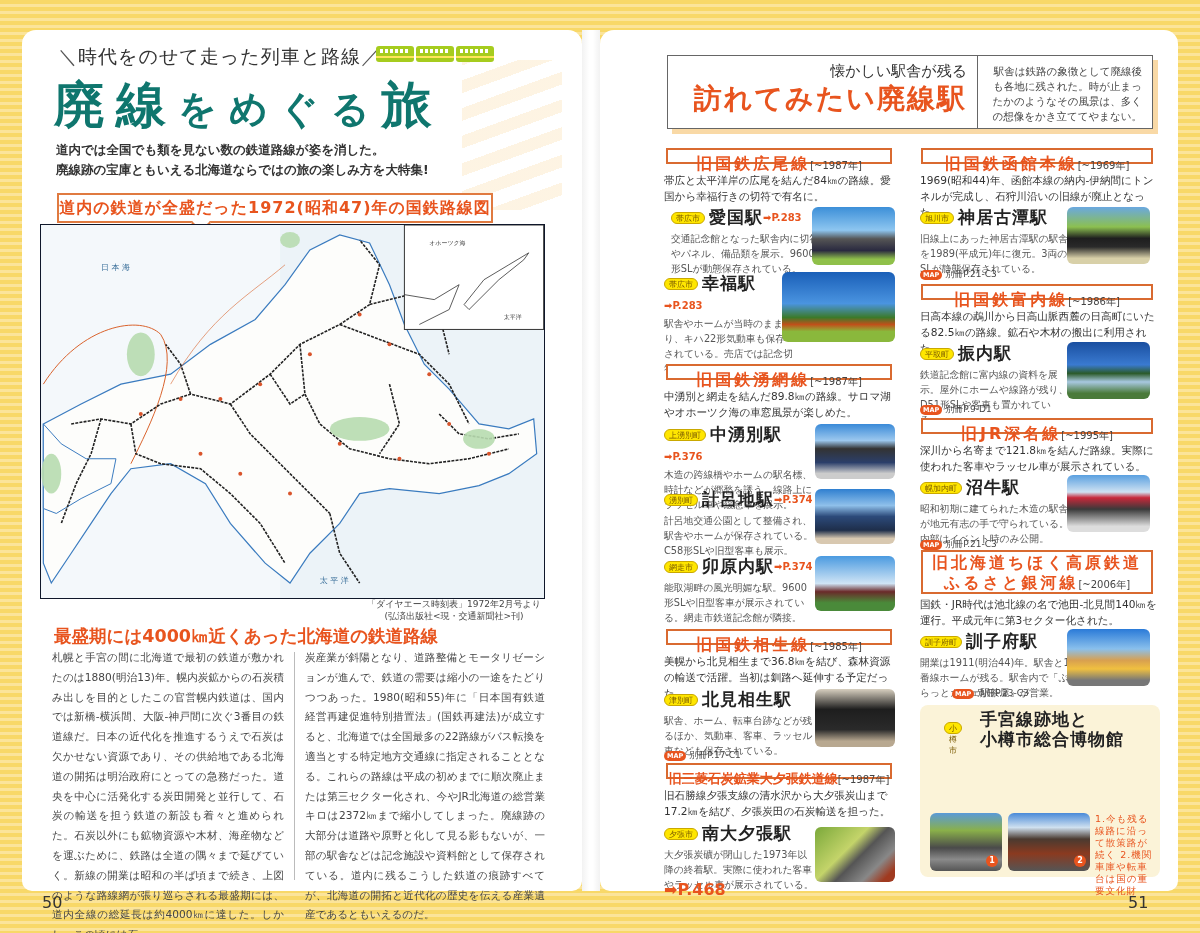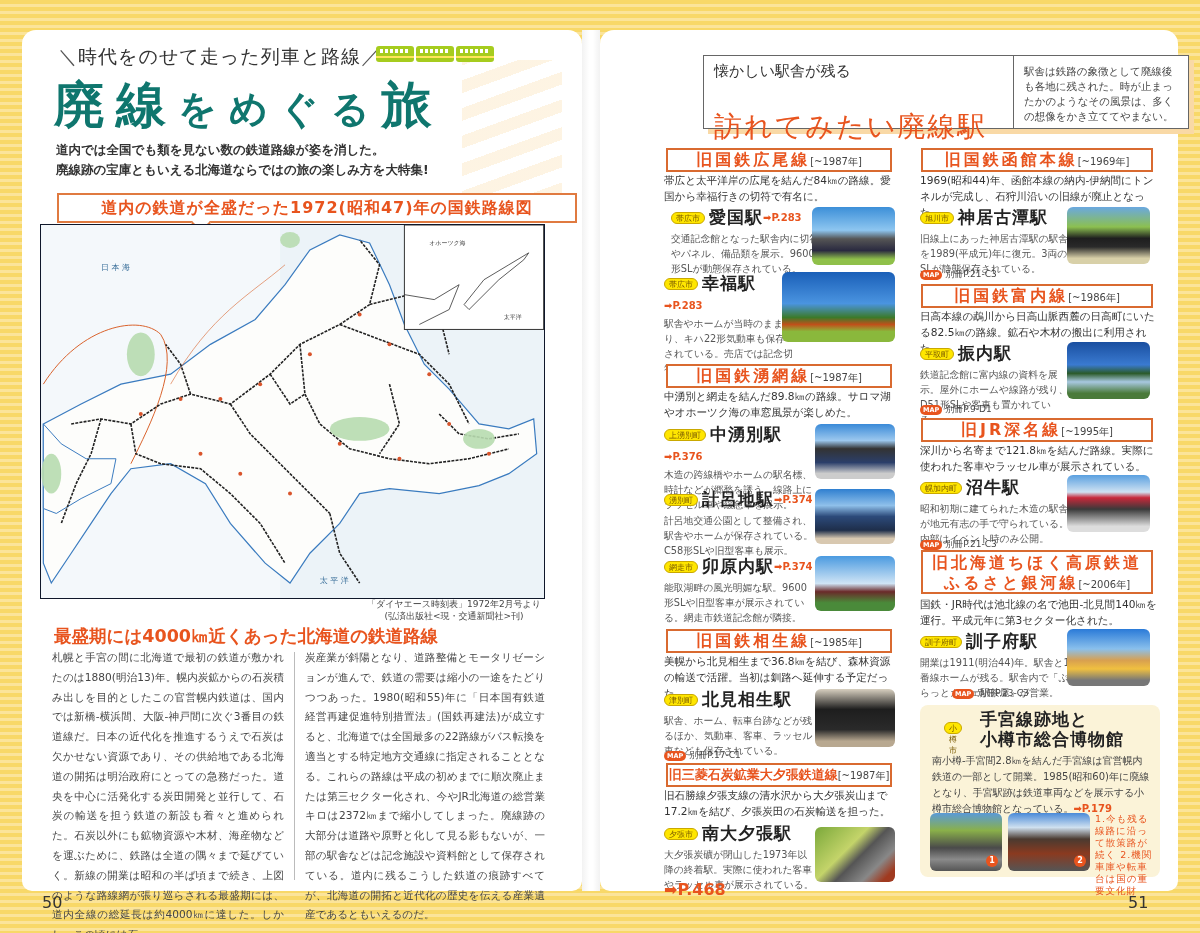--- a/index.html
+++ b/index.html
@@ -26,49 +26,49 @@
   .car { width: 38px; height: 16px; background: #a6cc1e; border-radius: 3px; position: relative; }
   .car::before { content: ""; position: absolute; left: 4px; right: 6px; top: 3px; height: 4px;
     background: repeating-linear-gradient(90deg, #fff 0 3px, transparent 3px 5px); }
   .car::after { content: ""; position: absolute; left: 0; right: 0; top: 10px; height: 2px; background: #ffe65a; }
   .stripes { position: absolute; left: 462px; top: 60px; width: 100px; height: 150px;
     background: repeating-linear-gradient(-20deg, transparent 0 14px, #fdf1dc 14px 26px); opacity: .8; }
   .main-title { position: absolute; left: 54px; top: 72px; font-size: 50px; font-weight: bold;
     color: #0f766e; letter-spacing: 12px; }
   .main-title .small { font-size: 38px; }
   .lead { position: absolute; left: 56px; top: 140px; font-size: 12.5px; line-height: 20px; color: #333; font-weight: bold; }
-  .map-heading { position: absolute; left: 57px; top: 193px; width: 520px; height: 30px;
+  .map-heading { position: absolute; left: 57px; top: 193px; width: 436px; height: 30px;
     border: 2px solid #e07a40; background: #fff; color: #e8541e; font-weight: bold;
     font-size: 16px; text-align: center; line-height: 26px; letter-spacing: 1px; }
   .map-heading::after { content: ""; position: absolute; left: 135px; bottom: -9px; width: 12px; height: 12px;
     background: #fff; border-right: 2px solid #e07a40; border-bottom: 2px solid #e07a40; transform: rotate(45deg); }
   .map { position: absolute; left: 40px; top: 224px; width: 505px; height: 375px;
     background: #eef5f9; border: 1px solid #0f172a; overflow: hidden; }
   .map svg { width: 100%; height: 100%; }
   .map-credit { position: absolute; left: 360px; top: 598px; width: 188px; font-size: 9px; line-height: 12px;
     color: #444; text-align: center; }
   .section-heading { position: absolute; left: 54px; top: 624px; font-size: 17.5px; font-weight: bold; color: #e8541e; }
   .body-col { position: absolute; top: 648px; font-size: 10.6px; line-height: 19.8px; color: #444; text-align: justify; }
   .body-col.c1 { left: 52px; width: 232px; }
   .body-col.c2 { left: 305px; width: 240px; }
   .col-rule { position: absolute; left: 294px; top: 652px; width: 1px; height: 228px; background: #bbb; }
   .page-num { position: absolute; top: 893px; font-size: 16px; color: #333; }
   .page-num.l { left: 42px; }
   .page-num.r { left: 1128px; }
 
   
-  .feature-box { position: absolute; left: 703px; top: 55px; width: 486px; height: 74px;
-    border: 1px solid #666; background: #fff; display: flex; box-shadow: 5px 5px 0 #f9d9a6; }
+  .feature-box { position: absolute; left: 667px; top: 55px; width: 486px; height: 74px;
+    border: 1px solid #666; background: #fff; display: flex; box-shadow: 5px 5px 0 #f9d9a6; text-align: right; }
   .feature-left { width: 310px; padding: 6px 10px; border-right: 1px solid #666; }
   .feature-kicker { font-size: 15px; color: #333; }
-  .feature-title { font-size: 28px; color: #e8541e; font-weight: normal; letter-spacing: 2px; line-height: 36px; margin-top: 28px; }
+  .feature-title { font-size: 28px; color: #e8541e; font-weight: bold; letter-spacing: 2px; line-height: 36px; }
   .feature-right { flex: 1; padding: 8px 10px; font-size: 10.5px; line-height: 15px; color: #444; }
 
-  .line-head { position: absolute; height: 24px; border: 2px solid #d96a30; background: #fff;
-    text-align: center; color: #e8541e; font-weight: bold; font-size: 16px; line-height: 20px; letter-spacing: 3px; }
+  .line-head { position: absolute; height: 16px; border: 2px solid #d96a30; background: #fff;
+    text-align: center; color: #e8541e; font-weight: bold; font-size: 16px; line-height: 27px; letter-spacing: 3px; }
   .line-head .years { font-size: 10px; color: #444; font-weight: normal; letter-spacing: 0; }
   .line-head.two { height: 44px; line-height: 20px; padding-top: 1px; }
   .line-desc { position: absolute; font-size: 10.6px; line-height: 16px; color: #333; }
   .station { position: absolute; }
   .station .tag { display: inline-block; background: #ffe600; border: 1px solid #c9a800; border-radius: 8px;
     font-size: 8px; padding: 0 4px; height: 12px; line-height: 11px; color: #7a5a00; vertical-align: middle; }
   .station .name { font-size: 17px; font-weight: bold; color: #222; margin-left: 4px; vertical-align: middle; letter-spacing: 1px; }
   .station .ref { font-size: 10px; color: #e8541e; vertical-align: middle; font-weight: bold; }
   .station .text { font-size: 9.8px; line-height: 15px; color: #555; margin-top: 2px; }
   .map-ref { position: absolute; font-size: 9px; color: #444; }
@@ -310,23 +310,20 @@
 <div class="photo" style="left:1067px; top:629px; width:83px; height:57px; background:linear-gradient(180deg,#2a7ad8 0,#8ac0ec 35%,#d8a050 55%,#f0c040 70%,#777 90%);"></div>
 
 <div class="otaru-box">
   <span class="tag station" style="position:absolute; left:12px; top:9px;">
       <span class="tag">小樽市</span>
     </span>
   <div class="otaru-title">
     <div>手宮線跡地と</div>
     <div>小樽市総合博物館</div>
   </div>
-  <div class="otaru-text">
-    <span>南小樽-手宮間2.8㎞を結んだ手宮線は官営幌内鉄道の一部として開業。1985(昭和60)年に廃線となり、手宮駅跡は鉄道車両などを展示する小樽市総合博物館となっている。</span><span style="color:#e8541e; font-weight:bold;">➡P.179</span>
-  </div>
   <div class="photo" style="left:10px; top:108px; width:72px; height:58px; background:linear-gradient(180deg,#5a9ad8 0,#8ab04a 30%,#4a4a4a 60%,#8a8a8a 80%,#555 100%);"></div>
   <div class="num-badge" style="left:66px; top:150px;">1</div>
   <div class="photo" style="left:88px; top:108px; width:82px; height:58px; background:linear-gradient(180deg,#4a8ad8 0,#cfe0ef 25%,#4a3a30 45%,#8a3a20 70%,#555 100%);"></div>
   <div class="num-badge" style="left:154px; top:150px;">2</div>
   <div class="otaru-caption">1.今も残る線路に沿って散策路が続く 2.機関車庫や転車台は国の重要文化財</div>
 </div>
 
 <div class="page-num r">51</div>
 
 </body></html>

